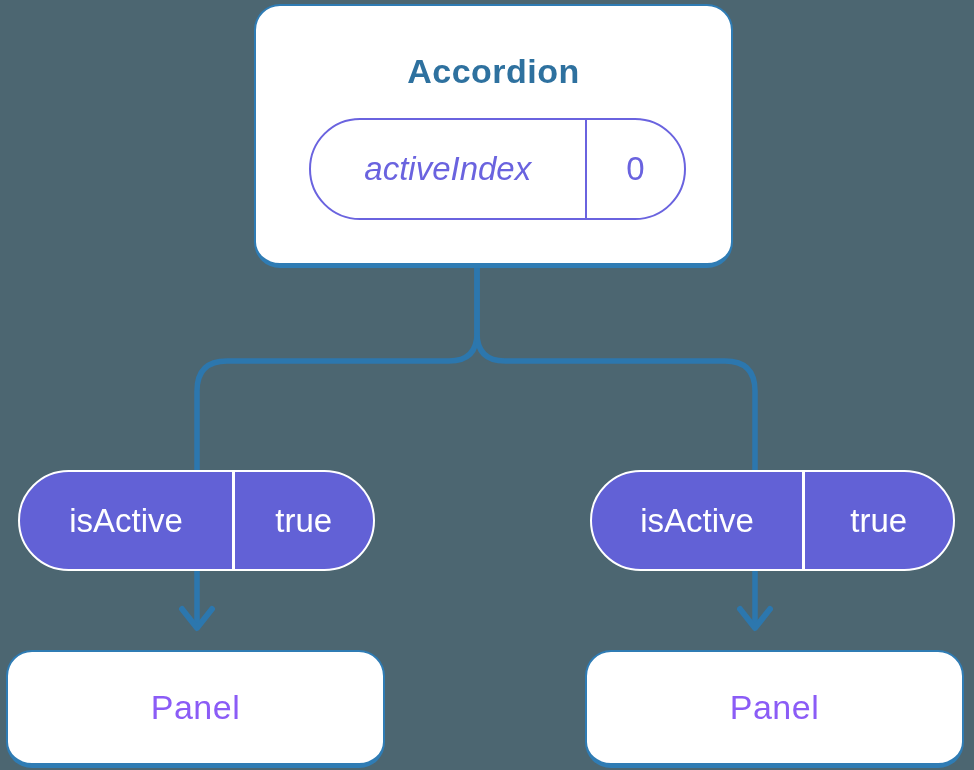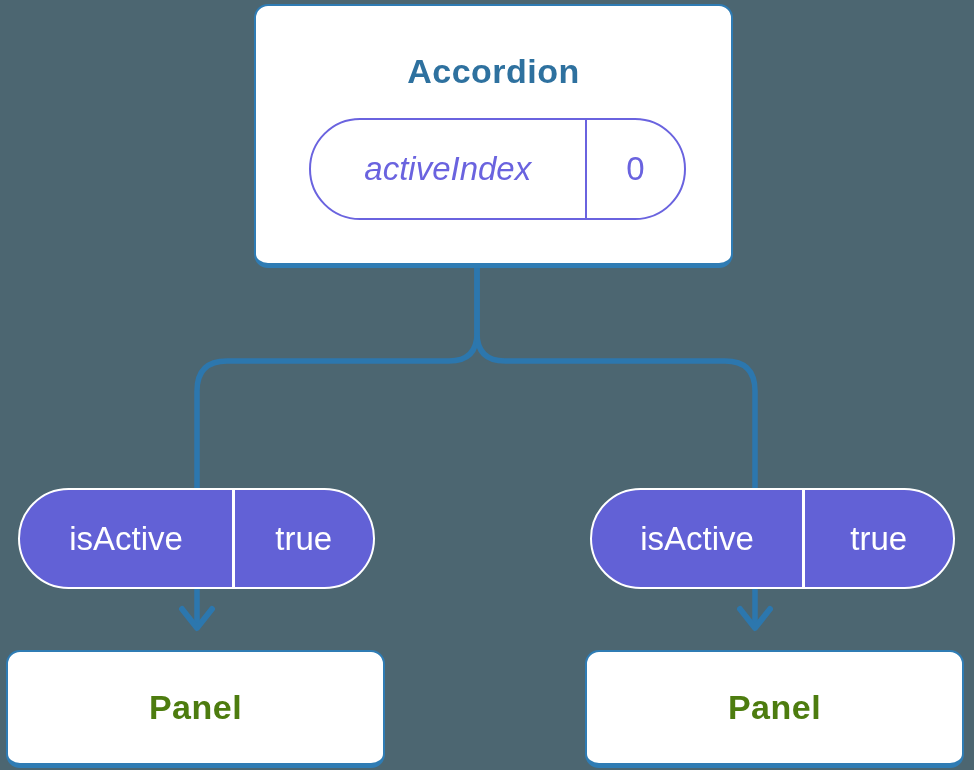--- a/index.html
+++ b/index.html
@@ -30,21 +30,21 @@
     stroke-width: 6;
     stroke-linecap: round;
     stroke-linejoin: round;
   }
 
   .node-box {
     position: absolute;
     background: #FFFFFF;
     border: 2.5px solid #2F7CB4;
     border-bottom-width: 5px;
-    border-radius: 14px;
+    border-radius: 26px;
   }
   .accordion-box {
     left: 254px; top: 4px;
     width: 479px; height: 264px;
   }
   .node-title {
     position: absolute;
     left: 0; right: 0;
     text-align: center;
     color: #2E719F;
@@ -70,21 +70,21 @@
     display: flex;
     align-items: center;
     justify-content: center;
   }
   .prop-pill-outline .cell.name { flex: 1; font-style: italic; }
   .prop-pill-outline .cell.value { width: 97px; }
   .prop-pill-outline .divider { width: 2.5px; background: #6A63DF; }
 
   .state-pill {
     position: absolute;
-    top: 488px;
+    top: 470px;
     height: 101px;
     background: #6261D6;
     border: 2.5px solid #FFFFFF;
     border-radius: 60px;
     display: flex;
     align-items: stretch;
     overflow: hidden;
     color: #FFFFFF;
     font-size: 33px;
   }
@@ -104,23 +104,23 @@
   .panel-box {
     width: 379px; height: 118px;
     top: 650px;
     display: flex;
     align-items: center;
     justify-content: center;
   }
   .panel-left { left: 6px; }
   .panel-right { left: 585px; }
   .panel-title-text {
-    color: #4d7c0f;
+    color: #8b5cf6;
     font-size: 34px;
-    font-weight: 700;
+    font-weight: 400;
     letter-spacing: 0.5px;
   }
 </style>
 </head>
 <body>
 
 <div class="canvas">
 
   <svg class="connector-svg" viewBox="0 0 974 770" xmlns="http://www.w3.org/2000/svg">
     <path class="connector-path" d="M477,267 L477,333 Q477,361 449,361 L227,361 Q197,361 197,391 L197,624"></path>

